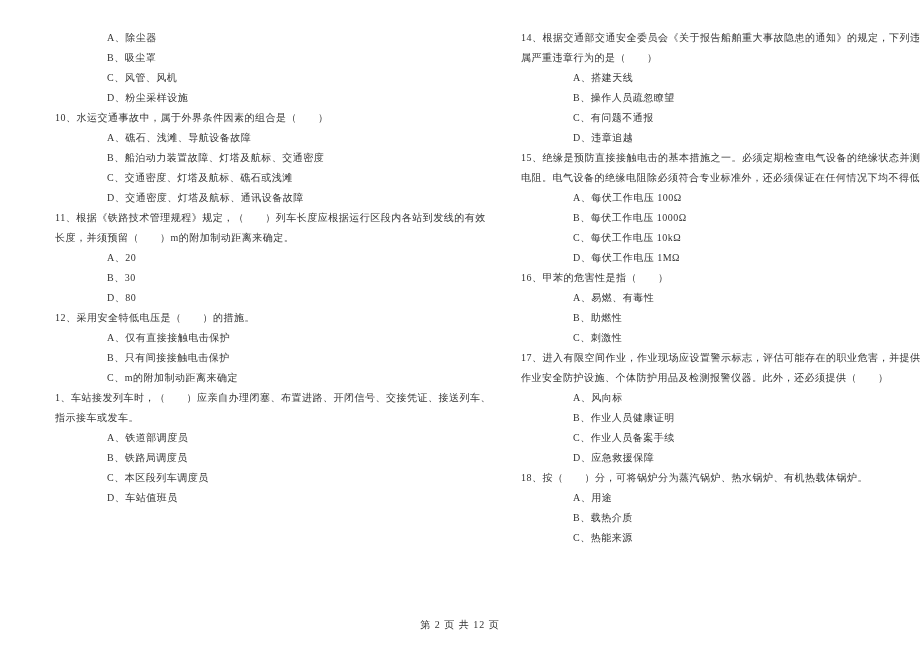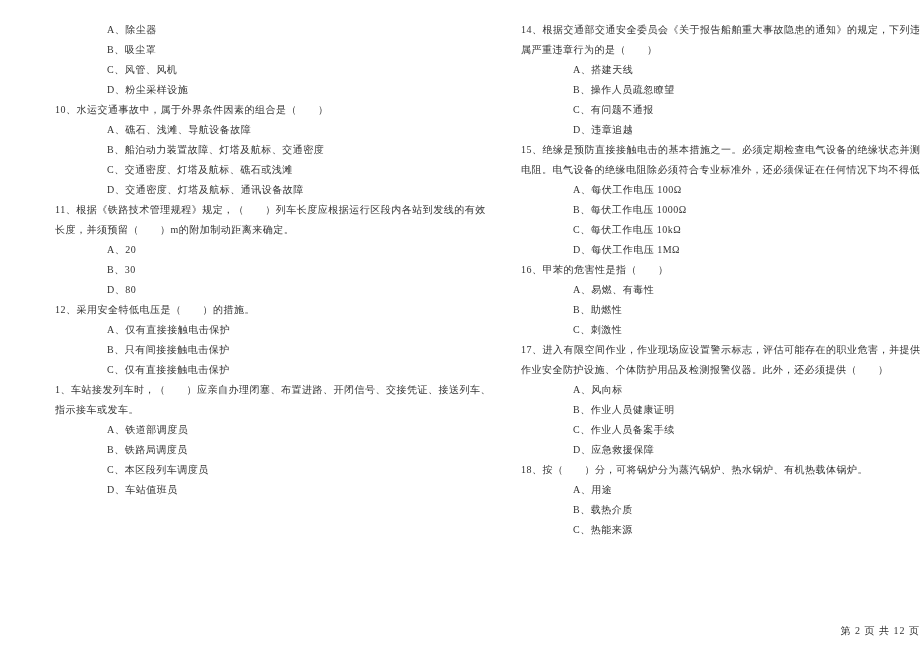--- a/index.html
+++ b/index.html
@@ -12,21 +12,21 @@
       height: 650px;
       background: #ffffff;
       font-family: "SimSun", "宋体", serif;
       font-size: 10px;
       color: #333;
       position: relative;
       overflow: hidden;
     }
     .page {
       display: flex;
-      padding: 20px 55px 25px 55px;
+      padding: 28px 55px 25px 55px;
       gap: 30px;
     }
     .column {
       flex: 1;
       line-height: 2.0;
     }
     .line {
       white-space: nowrap;
       letter-spacing: 0.5px;
     }
@@ -34,24 +34,24 @@
       padding-left: 52px;
     }
     .q {
       padding-left: 0px;
     }
     .q-cont {
       padding-left: 0px;
     }
     .footer {
       position: absolute;
-      bottom: 12px;
+      bottom: 18px;
       left: 0;
       right: 0;
-      text-align: right;
+      text-align: center;
       font-size: 10px;
       letter-spacing: 1px;
     }
   </style>
 </head>
 <body>
 
 <div class="page">
   <div class="column">
     <div class="line opt">A、除尘器</div>
@@ -67,21 +67,21 @@
 
     <div class="line q">11、根据《铁路技术管理规程》规定，（　　）列车长度应根据运行区段内各站到发线的有效</div>
     <div class="line q-cont">长度，并须预留（　　）m的附加制动距离来确定。</div>
     <div class="line opt">A、20</div>
     <div class="line opt">B、30</div>
     <div class="line opt">D、80</div>
 
     <div class="line q">12、采用安全特低电压是（　　）的措施。</div>
     <div class="line opt">A、仅有直接接触电击保护</div>
     <div class="line opt">B、只有间接接触电击保护</div>
-    <div class="line opt">C、仅有直接接触电击保护</div>
+    <div class="line opt">C、m的附加制动距离来确定</div>
 
     <div class="line q">1、车站接发列车时，（　　）应亲自办理闭塞、布置进路、开闭信号、交接凭证、接送列车、</div>
     <div class="line q-cont">指示接车或发车。</div>
     <div class="line opt">A、铁道部调度员</div>
     <div class="line opt">B、铁路局调度员</div>
     <div class="line opt">C、本区段列车调度员</div>
     <div class="line opt">D、车站值班员</div>
   </div>
 
   <div class="column">

